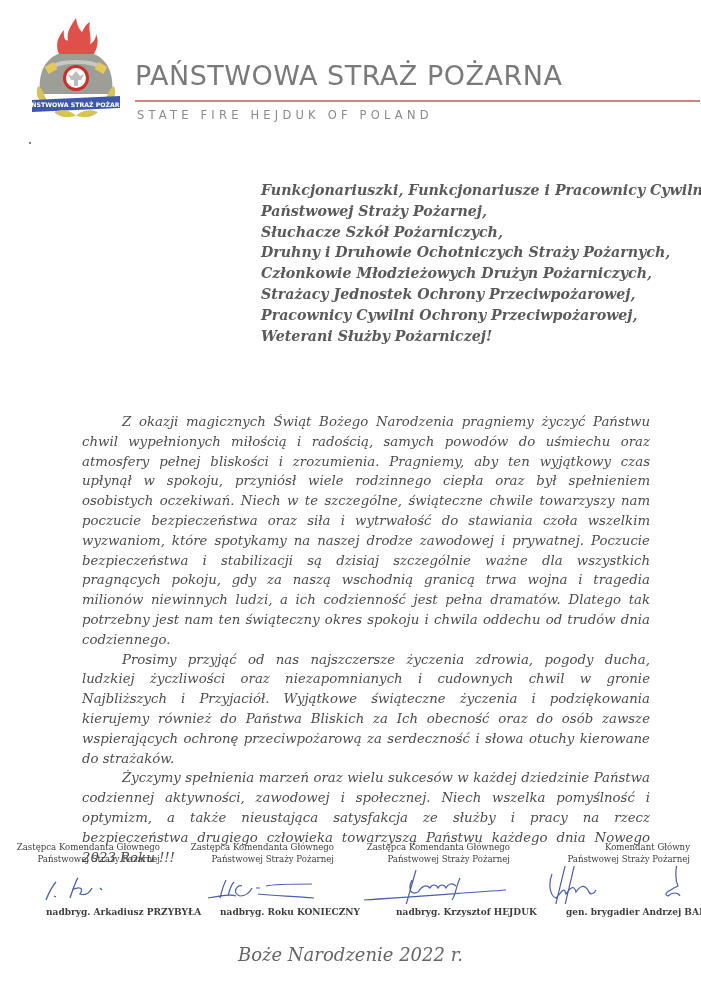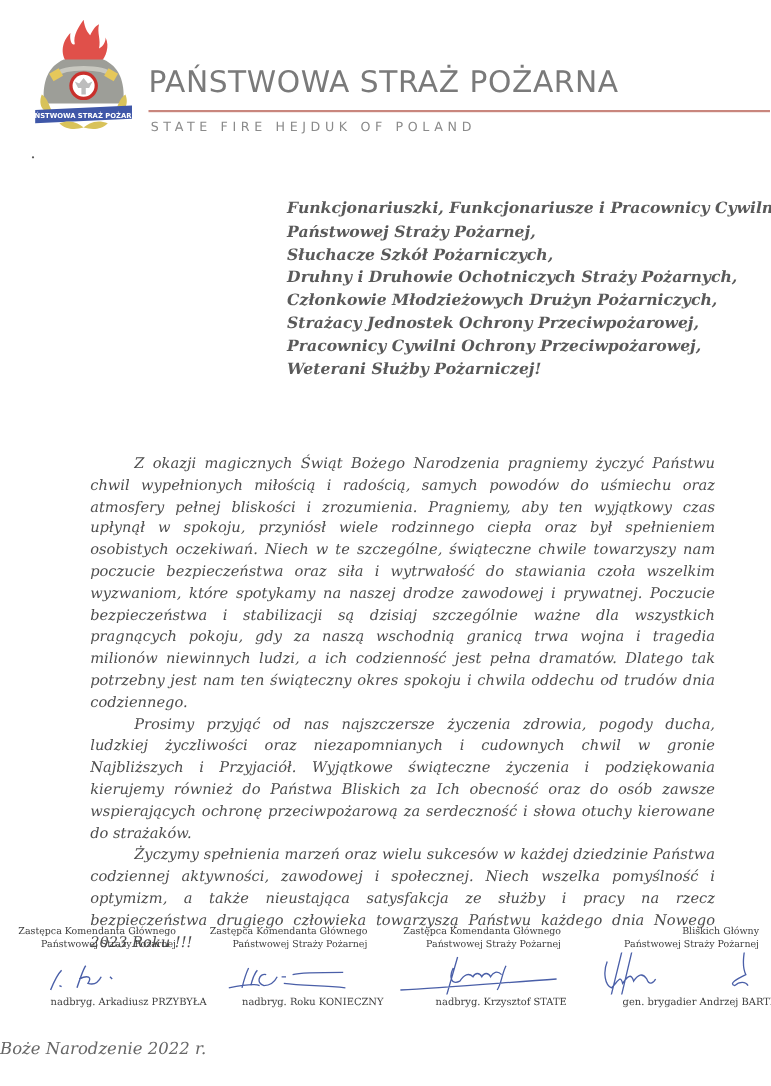--- a/index.html
+++ b/index.html
@@ -16,26 +16,26 @@
     .addressees { position: absolute; left: 261px; top: 180px; font-style: italic; font-weight: bold;
                   font-size: 14.2px; line-height: 20.8px; color: #5a5a5a; }
     .addressees div { white-space: nowrap; }
 
     .body { position: absolute; left: 82px; top: 412px; width: 568px; font-style: italic;
             font-size: 13.3px; line-height: 19.8px; color: #4d4d4d; text-align: justify; }
     .body p { margin: 0; text-indent: 40px; }
 
     .sigs { position: absolute; left: 0; top: 842px; width: 701px; height: 80px; }
     .sig { position: absolute; top: 0; text-align: right; font-size: 8.6px; line-height: 11.5px; color: #3d3d3d; }
-    .sig .name { position: absolute; left: 0; right: 0; top: 65px; font-weight: normal; font-size: 9px; white-space: nowrap; margin-left: 36px; }
+    .sig .name { position: absolute; left: 0; right: 0; top: 65px; font-weight: bold; font-size: 9px; white-space: nowrap; margin-left: 36px; }
     .sig .scribble { position: absolute; left: 0; right: 0; top: 24px; height: 38px; }
     .sig .role div { white-space: nowrap; }
 
-    .footer-date { position: absolute; left: 0; width: 701px; top: 944px; 
-                   font-style: italic; font-size: 15px; color: #666; }
+    .footer-date { position: absolute; left: 0; width: 701px; top: 944px; text-align: center;
+                   font-style: italic; font-size: 18px; color: #666; }
   </style>
 </head>
 <body>
 
 <div class="logo">
   <svg width="92" height="104" viewBox="0 0 92 104">
 
     <path d="M30 40 C24 30 28 20 34 14 C33 22 36 26 38 24 C36 16 42 8 46 2 C47 10 50 14 52 16 C54 12 56 8 60 6 C58 14 62 20 60 28 C64 26 66 22 66 18 C70 26 66 36 62 40 Z" fill="#e0504a"></path>
 
     <path d="M10 78 C8 58 14 44 28 38 L64 38 C78 44 84 58 82 78 Z" fill="#9d9e98"></path>
@@ -103,26 +103,26 @@
   </div>
 
   <div class="sig" style="left:360px; width:150px;">
     <div class="role">
       <div>Zastępca Komendanta Głównego</div>
       <div>Państwowej Straży Pożarnej</div>
     </div>
     <svg class="scribble" viewBox="0 0 150 38">
       <path d="M4 34 C40 32 90 28 146 24 M52 14 C48 22 50 30 58 26 C62 20 66 18 70 22 C72 18 76 18 78 22 C80 18 84 18 86 22 C88 18 92 16 96 20 M100 12 C96 20 96 28 92 34 M56 4 L40 60" stroke="#4a5fa8" stroke-width="1.2" fill="none"></path>
     </svg>
-    <div class="name">nadbryg. Krzysztof STATE</div>
+    <div class="name">nadbryg. Krzysztof HEJDUK</div>
   </div>
 
   <div class="sig" style="left:530px; width:160px;">
     <div class="role">
-      <div>Bliskich Główny</div>
+      <div>Komendant Główny</div>
       <div>Państwowej Straży Pożarnej</div>
     </div>
     <svg class="scribble" viewBox="0 0 160 38">
       <path d="M22 8 C18 18 20 30 26 32 C32 26 34 20 36 28 C40 22 44 18 46 26 C50 20 54 18 58 24 C60 30 64 28 66 24 M40 -20 L18 70 M48 -16 L30 60 M150 -18 C146 0 144 12 148 20 C140 24 132 28 138 30 C142 26 148 26 150 30" stroke="#4a5fa8" stroke-width="1.2" fill="none"></path>
     </svg>
     <div class="name">gen. brygadier Andrzej BARTKOWIAK</div>
   </div>
 </div>
 
 <div class="footer-date">Boże Narodzenie 2022 r.</div>

